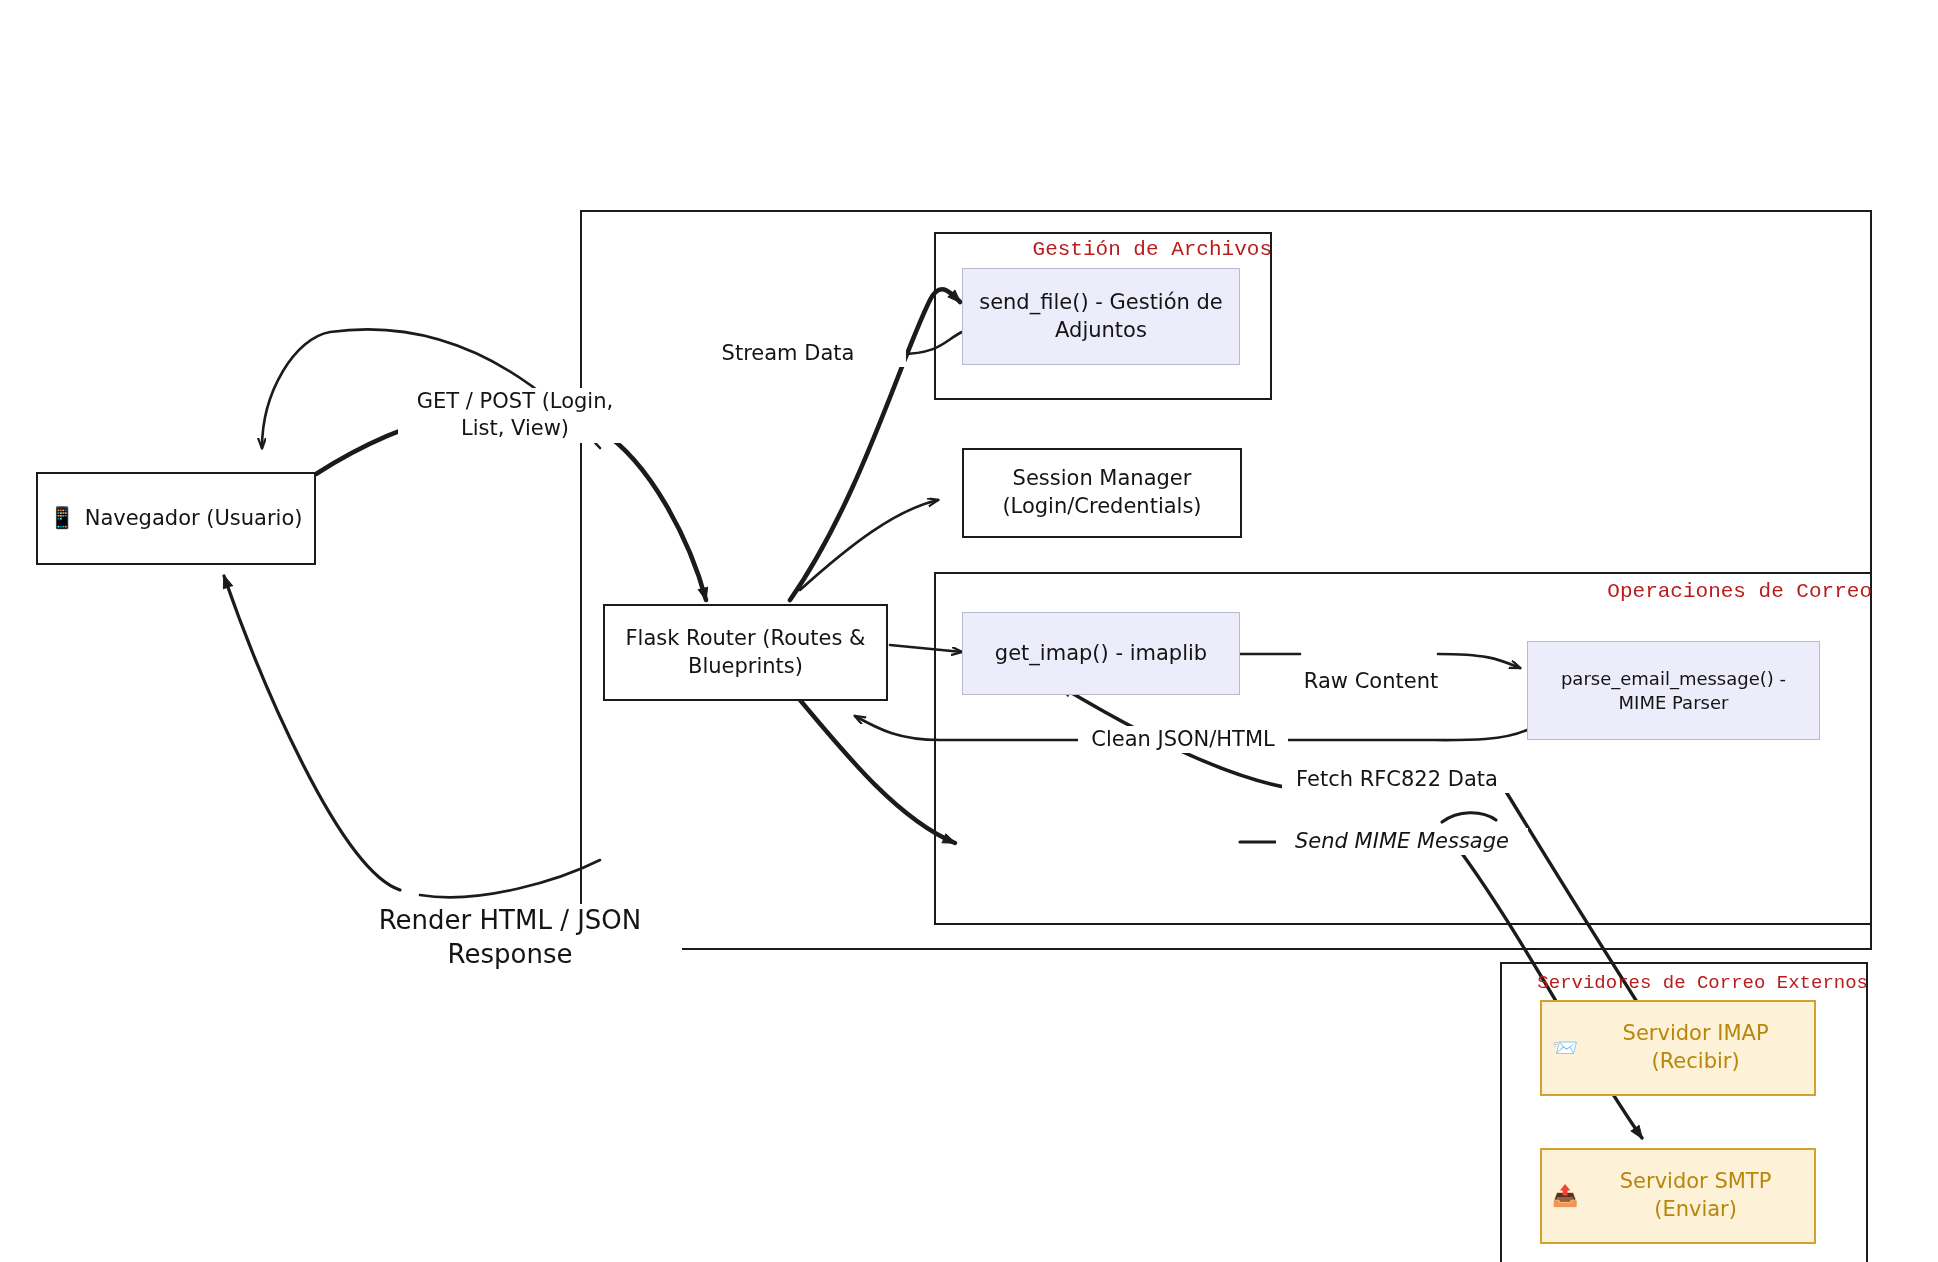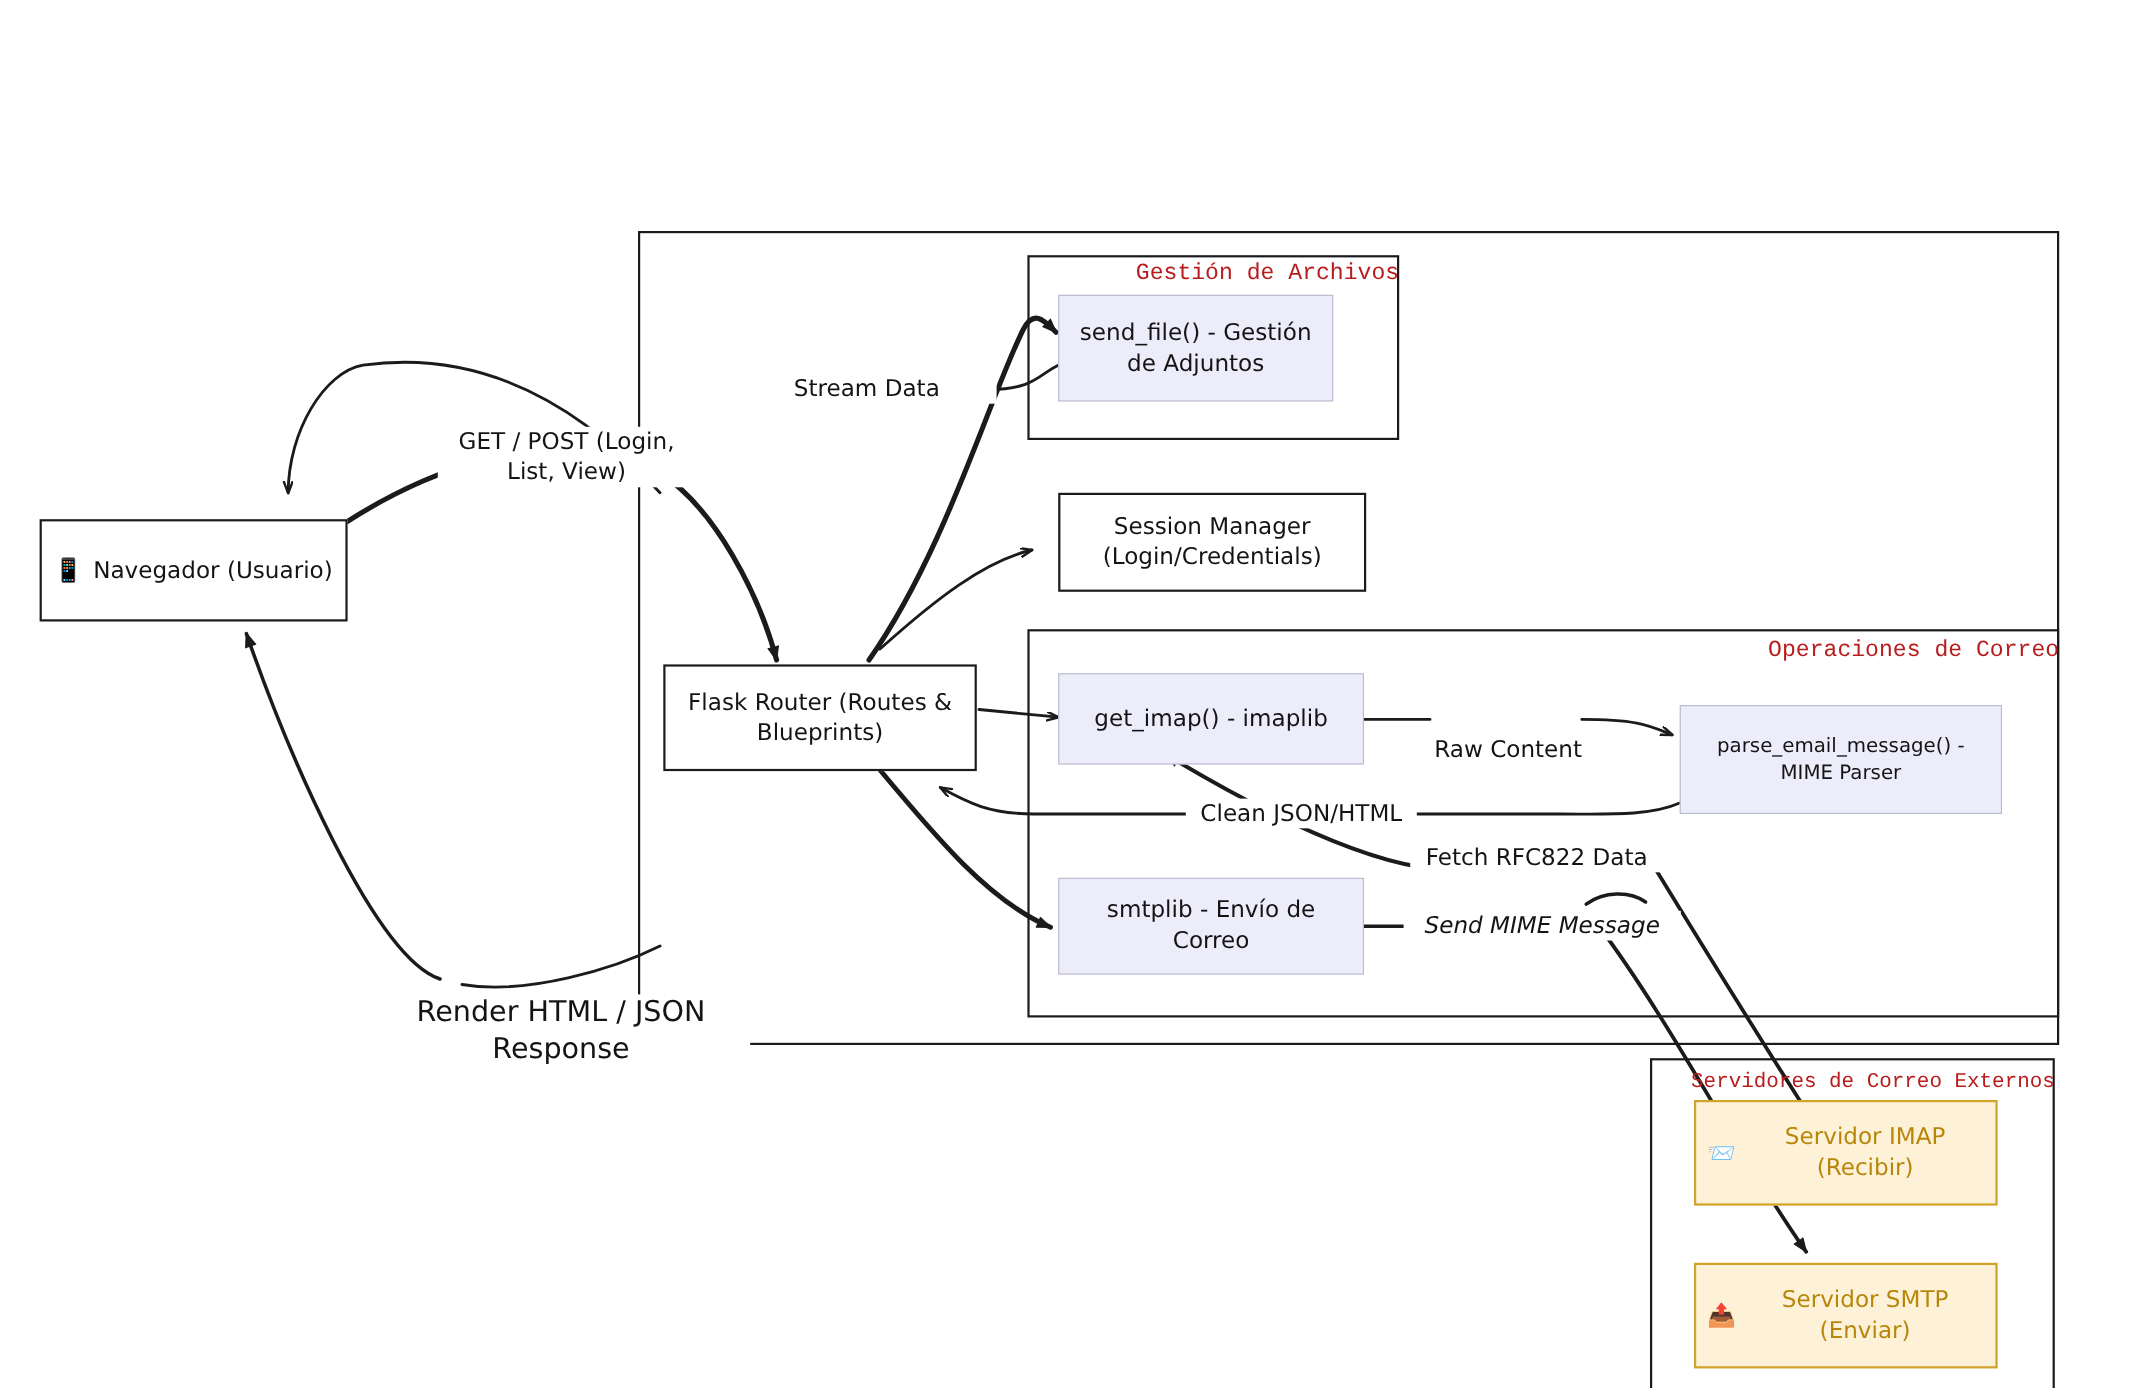--- a/index.html
+++ b/index.html
@@ -164,35 +164,32 @@
   </div>
 
   <div class="node node-plain" style="left:603px; top:604px; width:285px; height:97px; font-size:21px; padding:0 12px;">
     <span class="node-text">Flask Router (Routes &amp; Blueprints)</span>
   </div>
 
   <div class="node node-plain" style="left:962px; top:448px; width:280px; height:90px; font-size:21px; padding:0 28px;">
     <span class="node-text">Session Manager (Login/Credentials)</span>
   </div>
 
-  <div class="node node-lav" style="left:962px; top:268px; width:250px; height:97px; font-size:21px; padding:12px 10px;">
+  <div class="node node-lav" style="left:962px; top:268px; width:278px; height:97px; font-size:21px; padding:12px 10px;">
     <span class="node-text">send_file() - Gestión de Adjuntos</span>
   </div>
 
   <div class="node node-lav" style="left:962px; top:612px; width:278px; height:83px; font-size:21px; padding:0 10px;">
     <span class="node-text">get_imap() - imaplib</span>
   </div>
 
   <div class="node node-lav" style="left:1527px; top:641px; width:293px; height:99px; font-size:18px; padding:0 10px;">
     <span class="node-text">parse_email_message() - MIME Parser</span>
   </div>
 
-  <div class="node node-lav" style="left:962px; top:798px; width:278px; height:88px; font-size:21px; padding:0 10px;">
-    <span class="node-text">smtplib - Envío de Correo</span>
-  </div>
 
   <div class="node node-amber" style="left:1540px; top:1000px; width:276px; height:96px; font-size:21px;">
     <div class="node-inner">
       <span class="node-emoji">📨</span>
       <span class="node-text">Servidor IMAP (Recibir)</span>
     </div>
   </div>
 
   <div class="node node-amber" style="left:1540px; top:1148px; width:276px; height:96px; font-size:21px;">
     <div class="node-inner">

